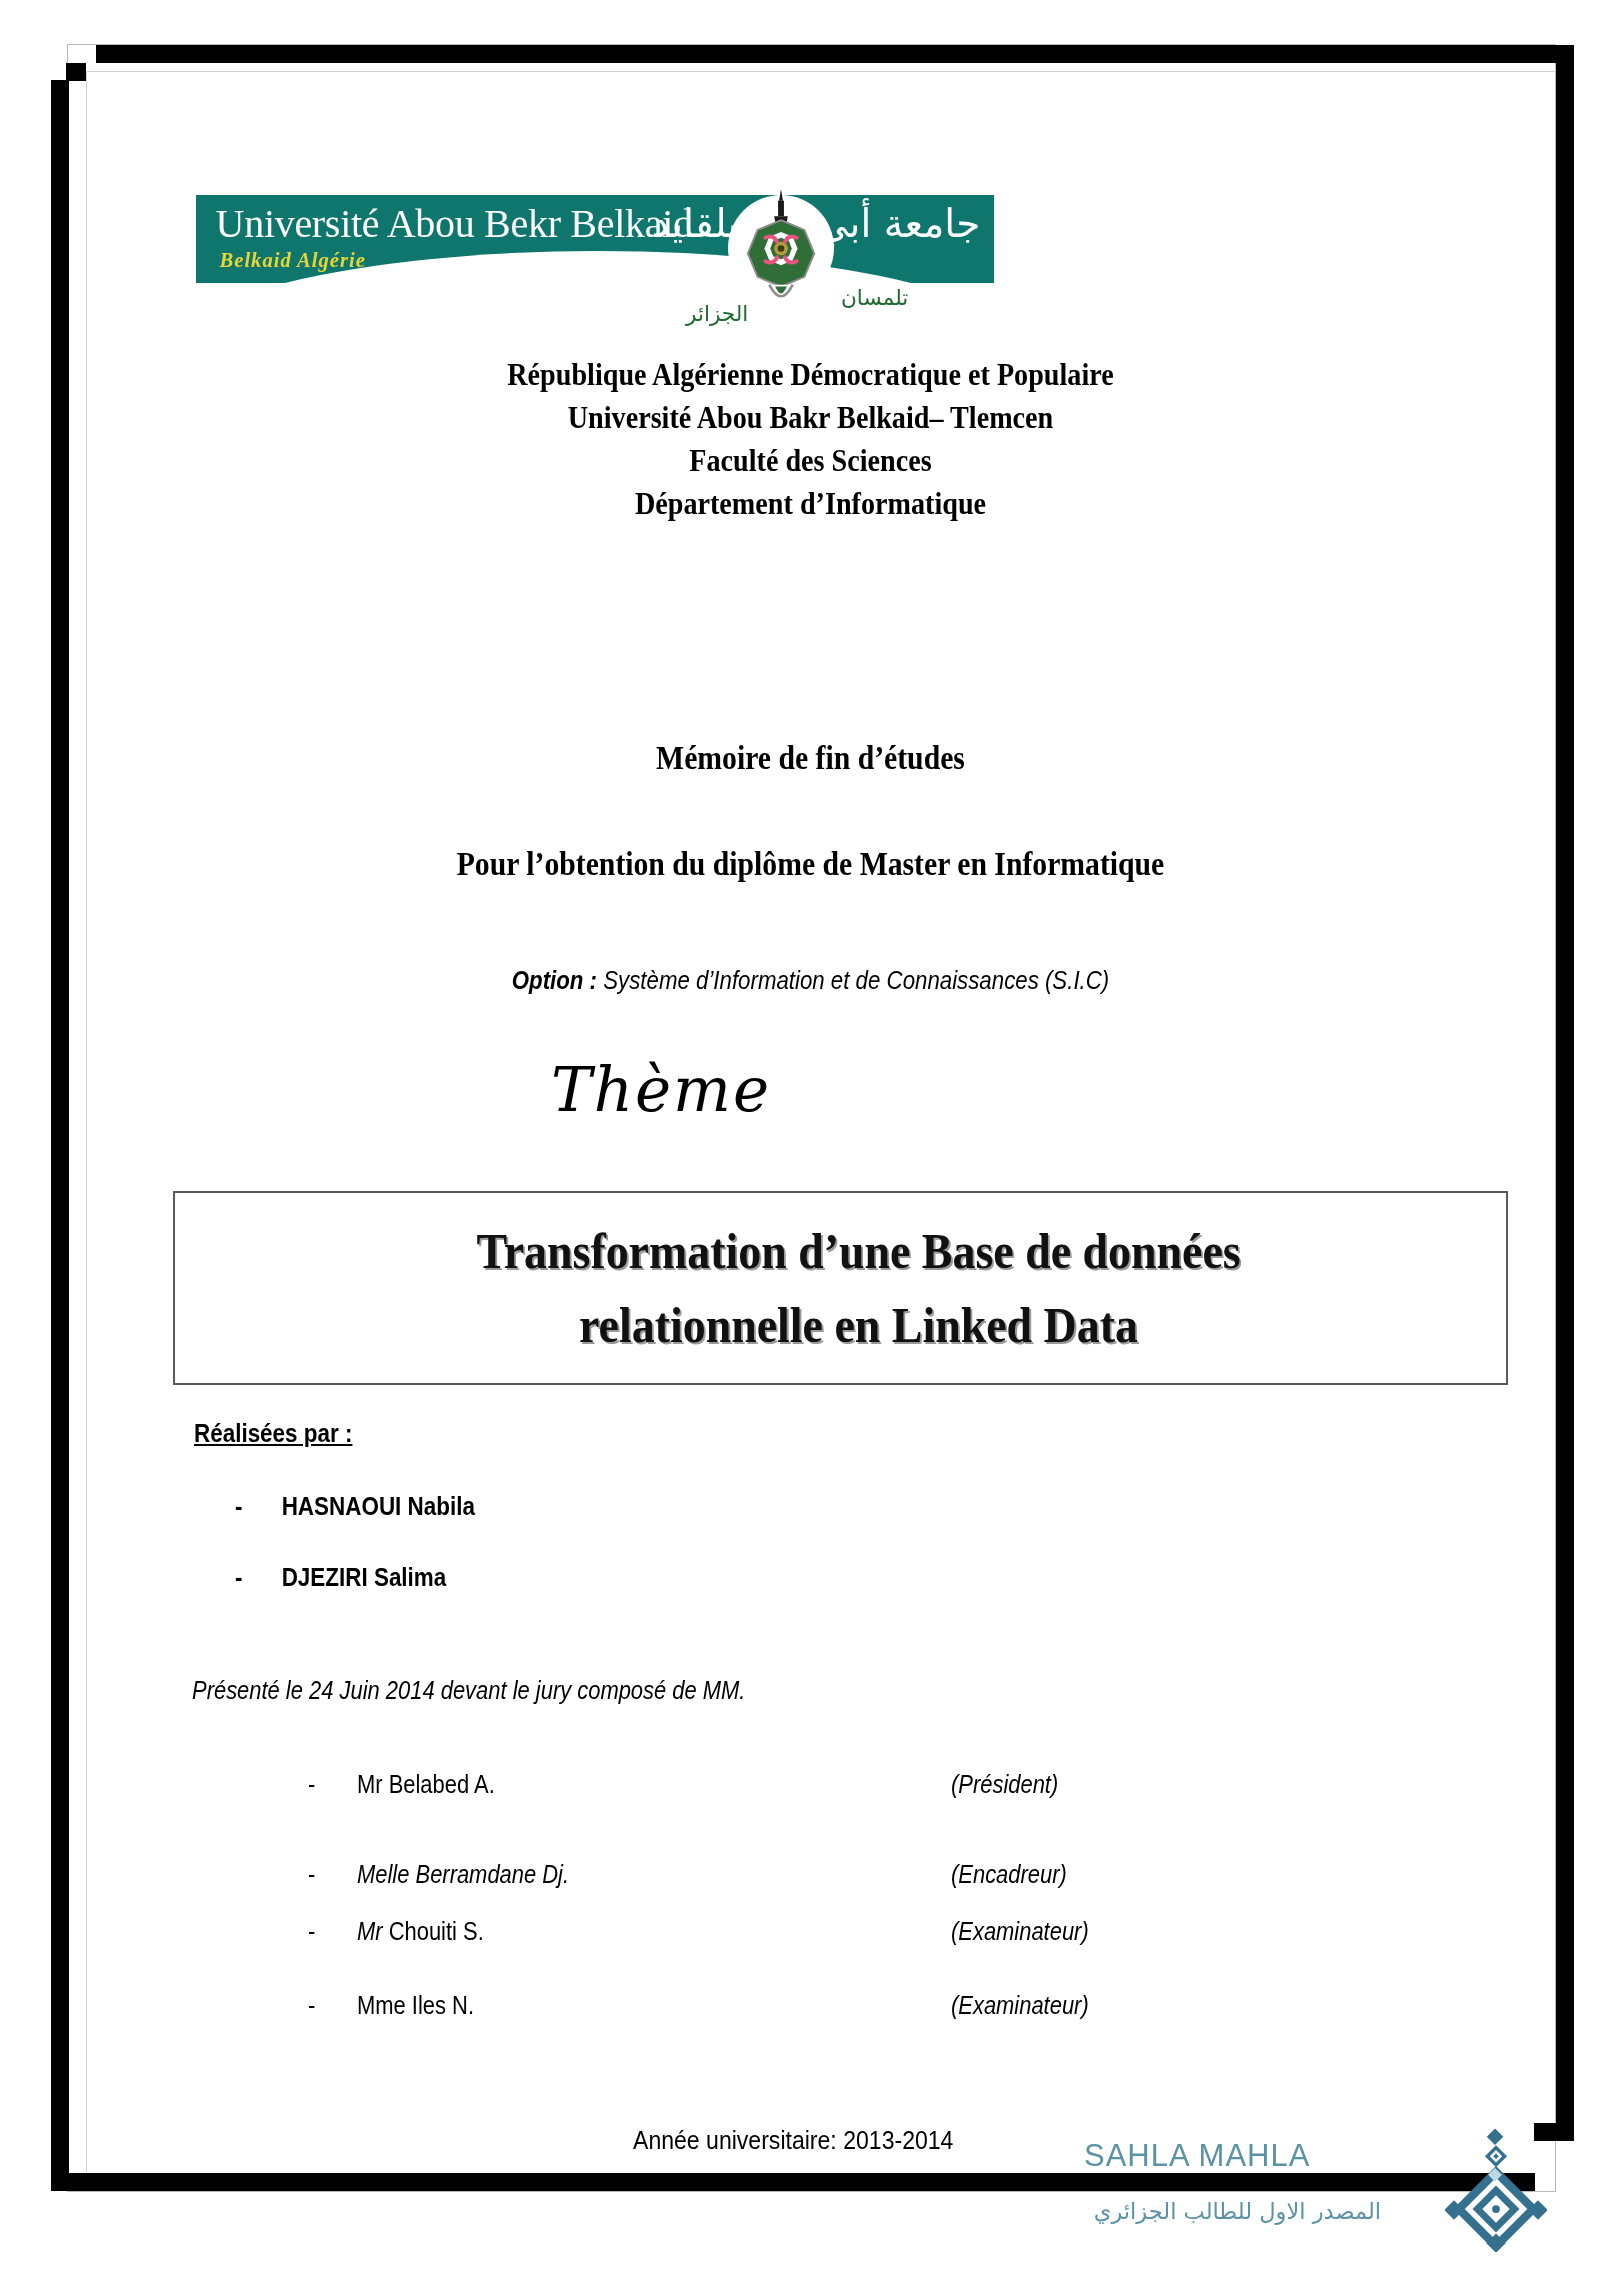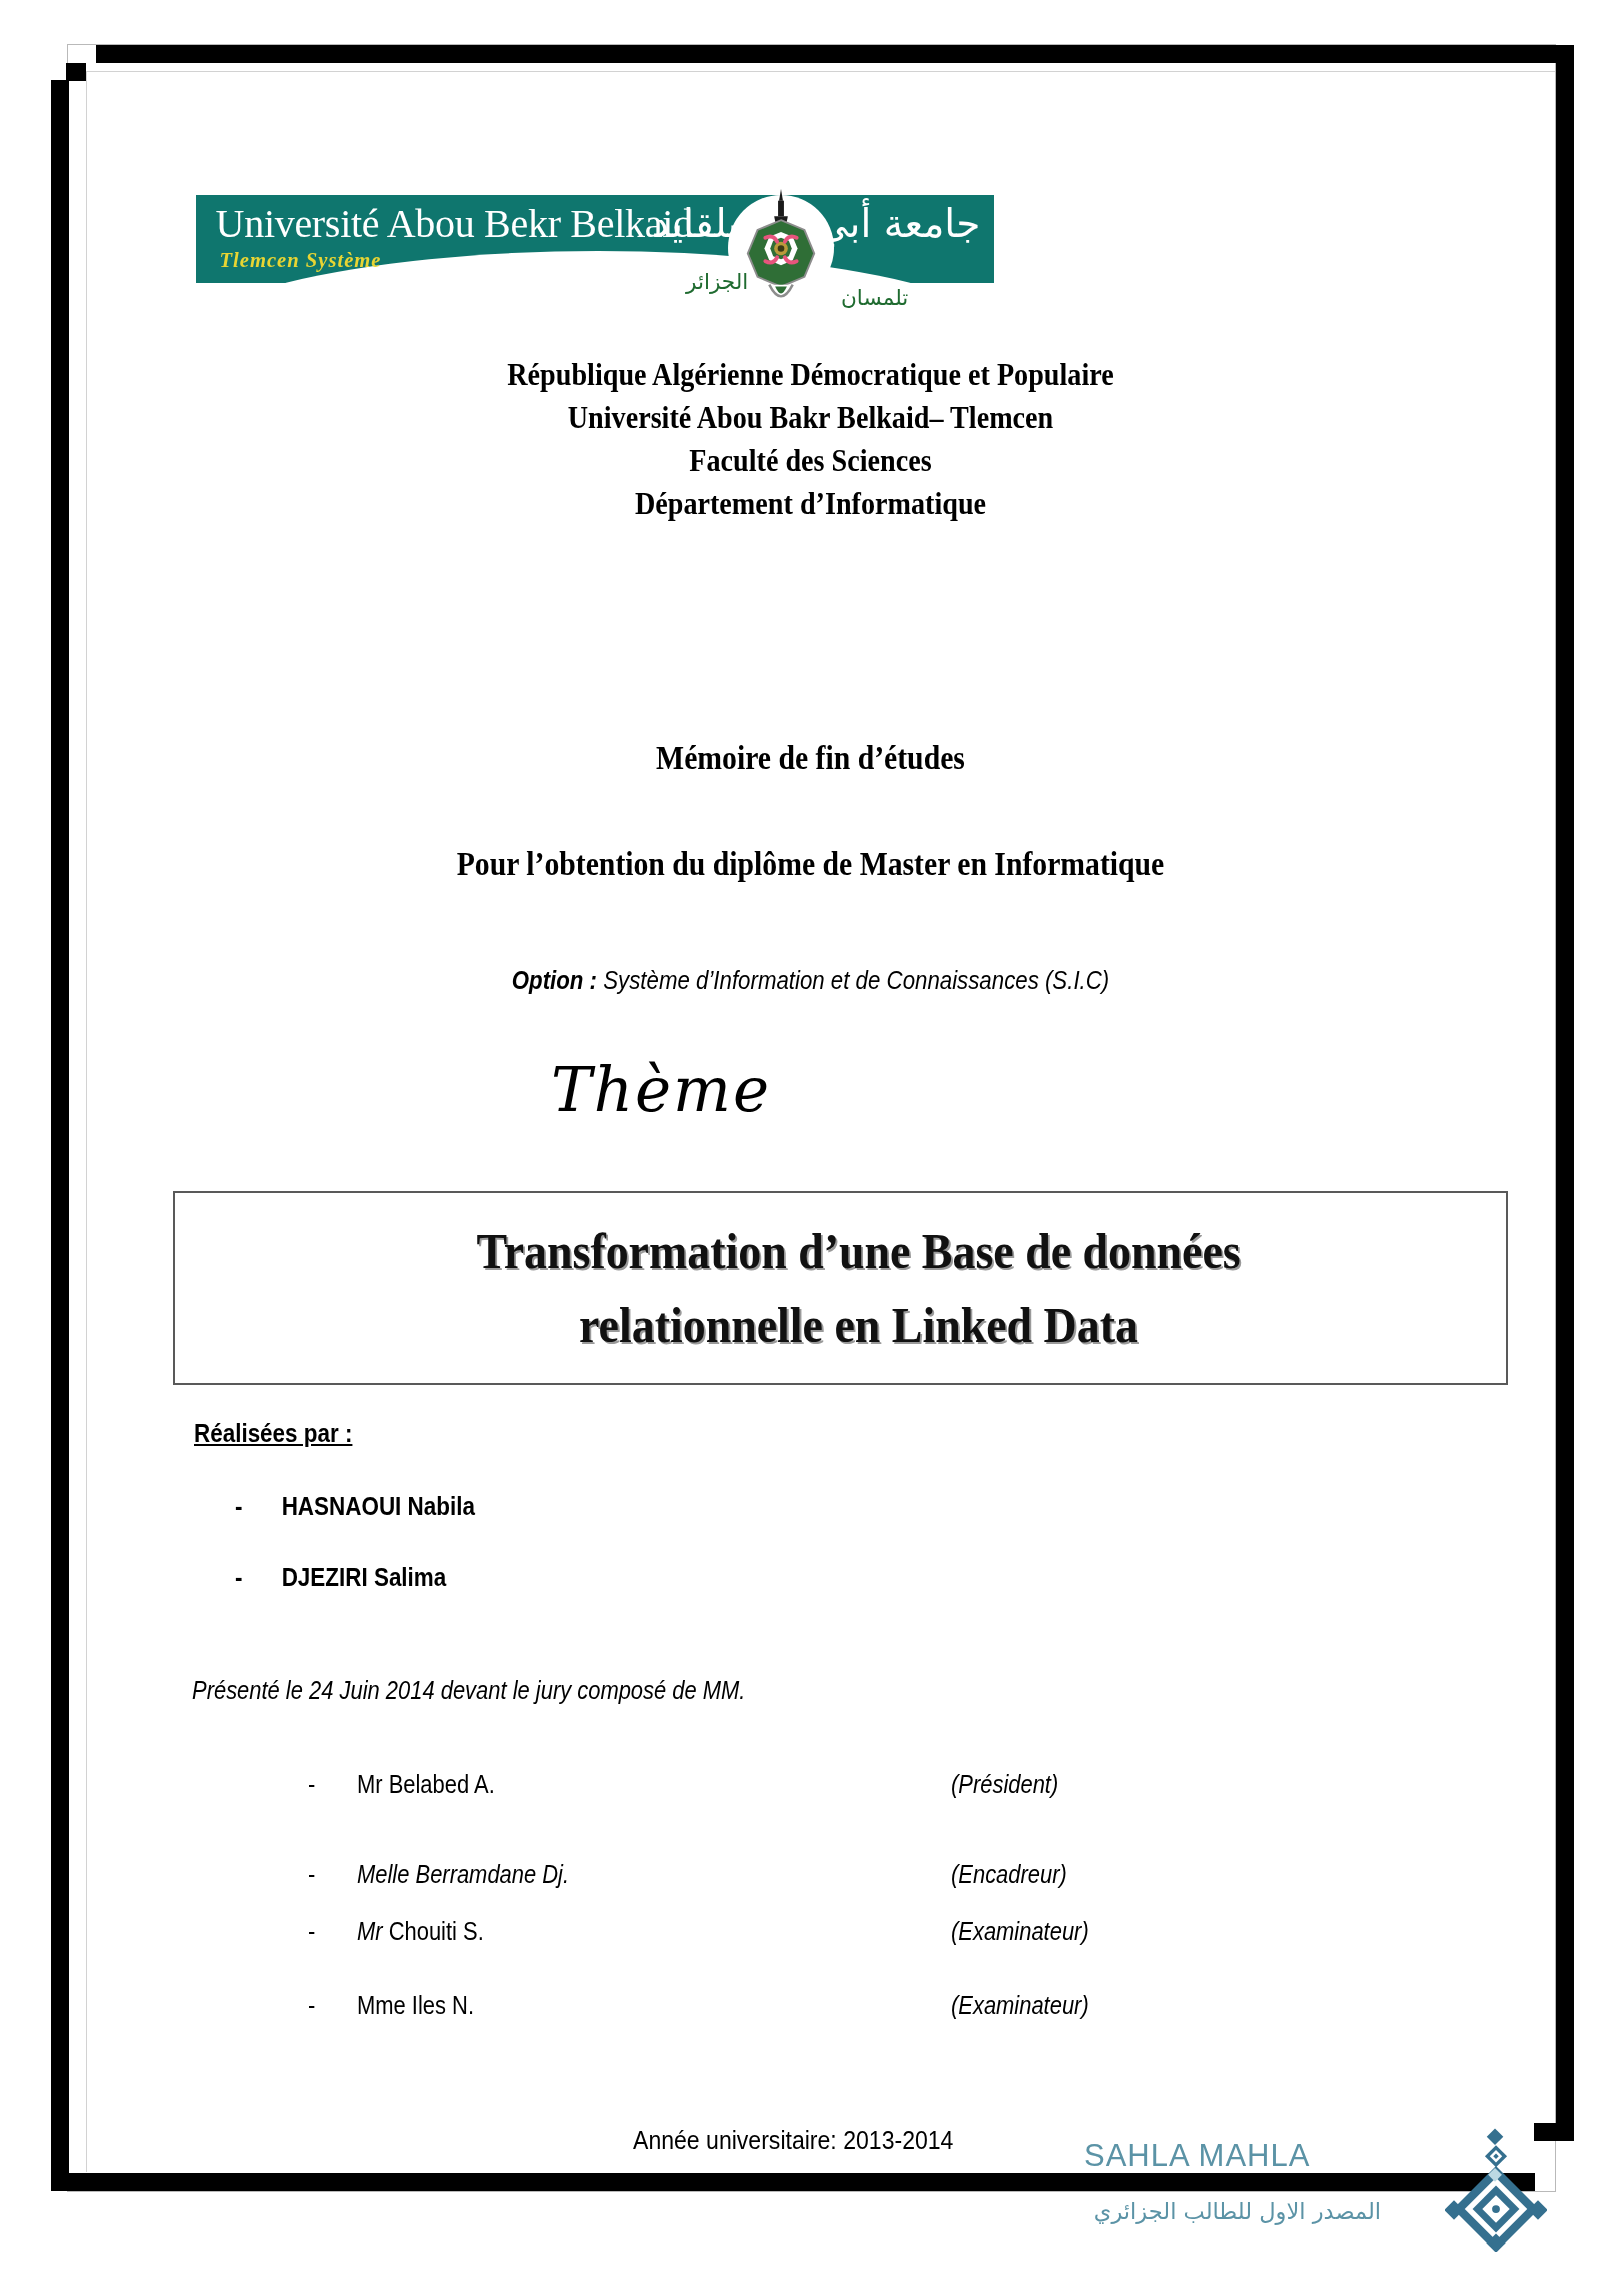--- a/index.html
+++ b/index.html
@@ -114,21 +114,21 @@
     background: #ffffff;
     border-radius: 50%;
   }
   #emblem-art {
     position: absolute;
     left: 0; top: 0;
   }
   #banner-arabic-sub1 {
     position: absolute;
     left: 490px;
-    top: 74px;
+    top: 106px;
     font-family: "DejaVu Sans", sans-serif;
     font-size: 21.6px;
     color: #1f6b30;
     direction: rtl;
     white-space: nowrap;
   }
   #banner-arabic-sub2 {
     position: absolute;
     left: 645px;
     top: 90px;
@@ -366,21 +366,21 @@
   <div class="frame-thin2" style="left:86px;  top:71px;  width:1px;   height:2101px;"></div>
 </div>
 
 <div id="content">
 
   <div id="banner">
     <div id="banner-green">
       <div id="banner-swoosh-blue"></div>
       <div id="banner-swoosh"></div>
       <div id="banner-uni-name">Université Abou Bekr Belkaid</div>
-      <div id="banner-city">Tlemcen   Système</div>
+      <div id="banner-city">Belkaid   Algérie</div>
       <div id="banner-arabic">جامعة أبي بكر بلقايد</div>
     </div>
 
     <div id="emblem-wrap">
       <div id="emblem-disc"></div>
       <svg id="emblem-art" width="122" height="125" viewBox="0 0 124 128">
 
         <path d="M62 2 L64 14 L60 14 Z" fill="#1b1b1b"></path>
         <rect x="59" y="14" width="6" height="16" fill="#1b1b1b"></rect>
         <path d="M55 30 L69 30 L67 40 L57 40 Z" fill="#1b1b1b"></path>

